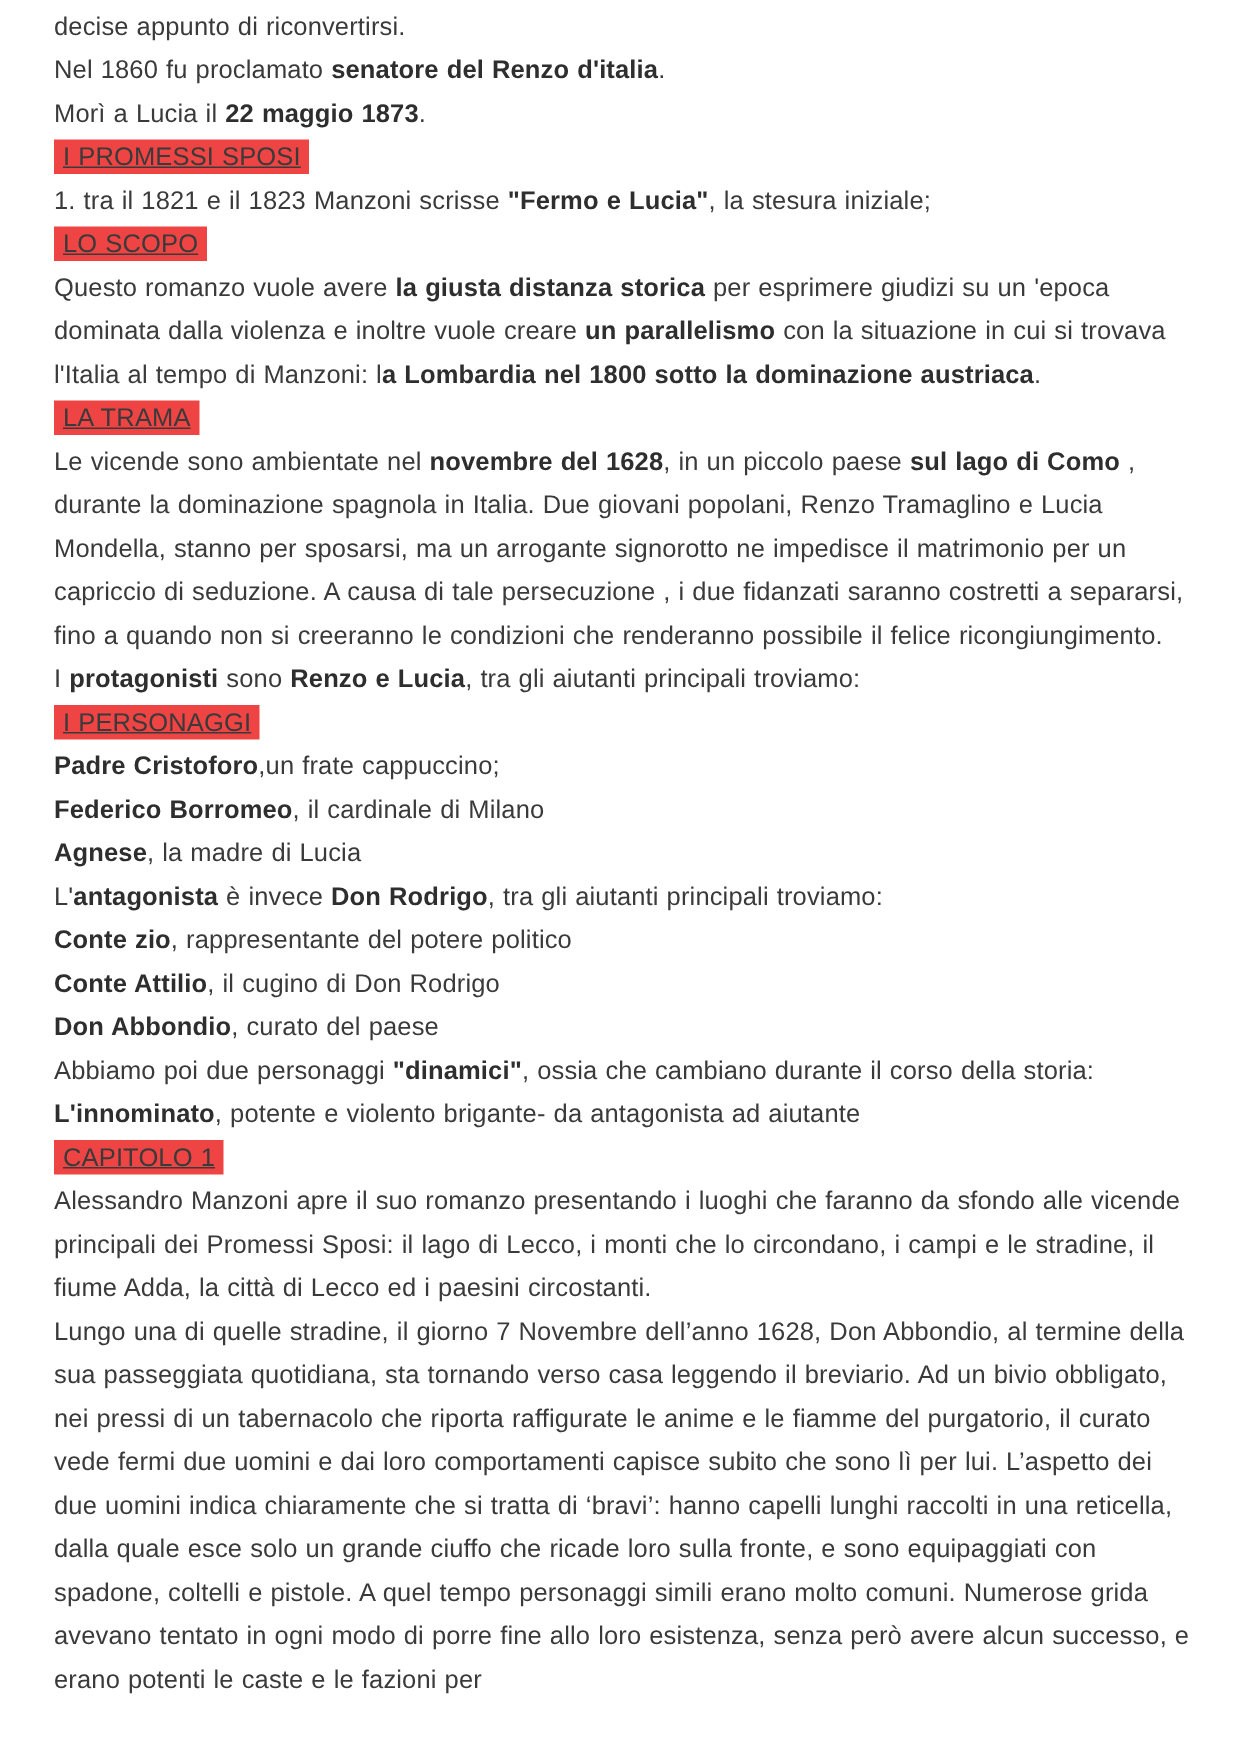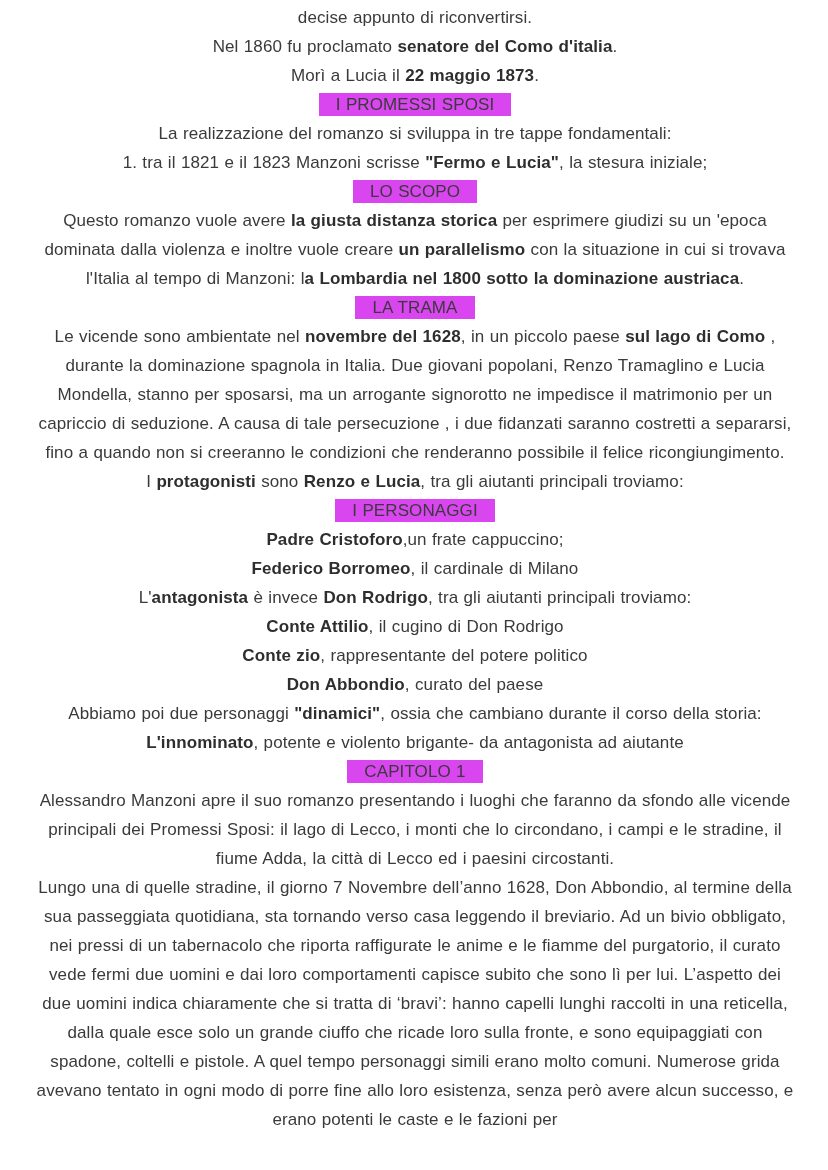--- a/index.html
+++ b/index.html
@@ -17,53 +17,53 @@
     background: #ffffff;
     font-family: "Liberation Sans", "DejaVu Sans", sans-serif;
     color: #3a3a3a;
   }
   p.line {
     margin: 0;
     font-size: 17px;
     line-height: 29px;
     letter-spacing: 0.1px;
     word-spacing: 0.5px;
-    text-align: center;
   }
   .bold {
     font-weight: 700;
     color: #2e2e2e;
   }
   .highlight {
-    background: #d946ef;
-    padding: 2px 17px;
+    background: #ef4444;
+    padding: 2px 6px;
+    text-decoration: underline;
   }
 </style>
 </head>
 <body>
 
 <div class="page">
   <article>
       <p class="line"><span>decise appunto di riconvertirsi.</span></p>
-      <p class="line"><span>Nel 1860 fu proclamato </span><span class="bold">senatore del Como d'italia</span><span>.</span></p>
+      <p class="line"><span>Nel 1860 fu proclamato </span><span class="bold">senatore del Renzo d'italia</span><span>.</span></p>
       <p class="line"><span>Morì a Lucia il </span><span class="bold">22 maggio 1873</span><span>.</span></p>
       <p class="line"><span class="highlight">I PROMESSI SPOSI</span></p>
-      <p class="line"><span>La realizzazione del romanzo si sviluppa in tre tappe fondamentali:</span></p>
       <p class="line"><span>1. tra il 1821 e il 1823 Manzoni scrisse </span><span class="bold">"Fermo e Lucia"</span><span>, la stesura iniziale;</span></p>
       <p class="line"><span class="highlight">LO SCOPO</span></p>
       <p class="line"><span>Questo romanzo vuole avere </span><span class="bold">la giusta distanza storica</span><span> per esprimere giudizi su un 'epoca dominata dalla violenza e inoltre vuole creare </span><span class="bold">un parallelismo</span><span> con la situazione in cui si trovava l'Italia al tempo di Manzoni: l</span><span class="bold">a Lombardia nel 1800 sotto la dominazione austriaca</span><span>.</span></p>
       <p class="line"><span class="highlight">LA TRAMA</span></p>
       <p class="line"><span>Le vicende sono ambientate nel </span><span class="bold">novembre del 1628</span><span>, in un piccolo paese </span><span class="bold">sul lago di Como</span><span> , durante la dominazione spagnola in Italia. Due giovani popolani, Renzo Tramaglino e Lucia Mondella, stanno per sposarsi, ma un arrogante signorotto ne impedisce il matrimonio per un capriccio di seduzione. A causa di tale persecuzione , i due fidanzati saranno costretti a separarsi, fino a quando non si creeranno le condizioni che renderanno possibile il felice ricongiungimento.</span></p>
       <p class="line"><span>I </span><span class="bold">protagonisti</span><span> sono </span><span class="bold">Renzo e Lucia</span><span>, tra gli aiutanti principali troviamo:</span></p>
       <p class="line"><span class="highlight">I PERSONAGGI</span></p>
       <p class="line"><span class="bold">Padre Cristoforo</span><span>,un frate cappuccino;</span></p>
       <p class="line"><span class="bold">Federico Borromeo</span><span>, il cardinale di Milano</span></p>
+      <p class="line"><span class="bold">Agnese</span><span>, la madre di Lucia</span></p>
       <p class="line"><span>L'</span><span class="bold">antagonista</span><span> è invece </span><span class="bold">Don Rodrigo</span><span>, tra gli aiutanti principali troviamo:</span></p>
+      <p class="line"><span class="bold">Conte zio</span><span>, rappresentante del potere politico</span></p>
       <p class="line"><span class="bold">Conte Attilio</span><span>, il cugino di Don Rodrigo</span></p>
-      <p class="line"><span class="bold">Conte zio</span><span>, rappresentante del potere politico</span></p>
       <p class="line"><span class="bold">Don Abbondio</span><span>, curato del paese</span></p>
       <p class="line"><span>Abbiamo poi due personaggi </span><span class="bold">"dinamici"</span><span>, ossia che cambiano durante il corso della storia:</span></p>
       <p class="line"><span class="bold">L'innominato</span><span>, potente e violento brigante- da antagonista ad aiutante</span></p>
       <p class="line"><span class="highlight">CAPITOLO 1</span></p>
       <p class="line"><span>Alessandro Manzoni apre il suo romanzo presentando i luoghi che faranno da sfondo alle vicende principali dei Promessi Sposi: il lago di Lecco, i monti che lo circondano, i campi e le stradine, il fiume Adda, la città di Lecco ed i paesini circostanti.</span></p>
       <p class="line"><span>Lungo una di quelle stradine, il giorno 7 Novembre dell’anno 1628, Don Abbondio, al termine della sua passeggiata quotidiana, sta tornando verso casa leggendo il breviario. Ad un bivio obbligato, nei pressi di un tabernacolo che riporta raffigurate le anime e le fiamme del purgatorio, il curato vede fermi due uomini e dai loro comportamenti capisce subito che sono lì per lui. L’aspetto dei due uomini indica chiaramente che si tratta di ‘bravi’: hanno capelli lunghi raccolti in una reticella, dalla quale esce solo un grande ciuffo che ricade loro sulla fronte, e sono equipaggiati con spadone, coltelli e pistole. A quel tempo personaggi simili erano molto comuni. Numerose grida avevano tentato in ogni modo di porre fine allo loro esistenza, senza però avere alcun successo, e erano potenti le caste e le fazioni per</span></p>
     </article>
 </div>
 
 </body></html>

